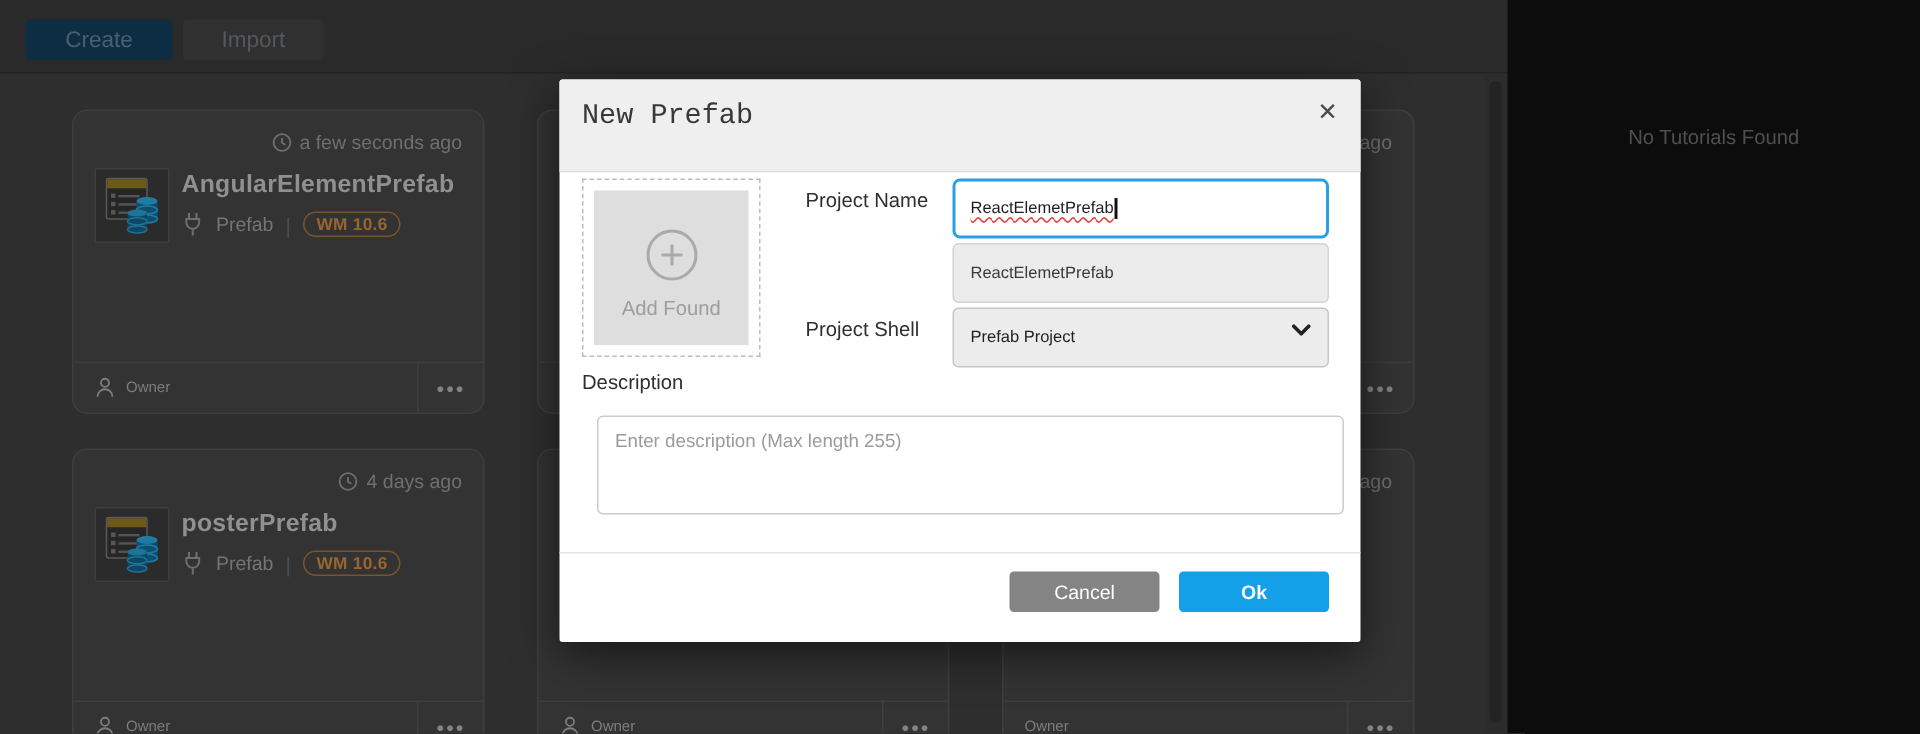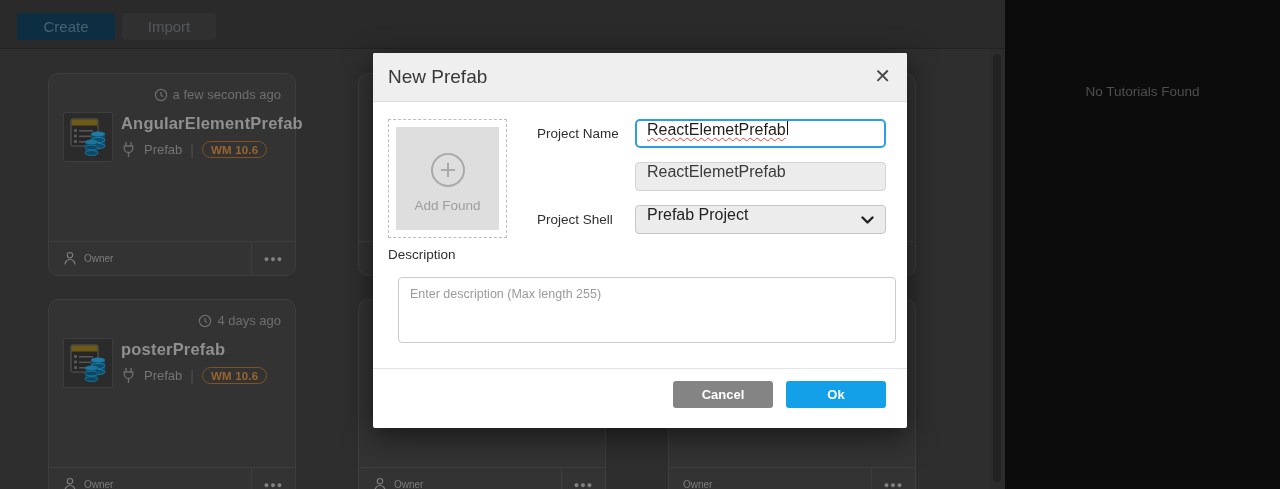--- a/index.html
+++ b/index.html
@@ -5,68 +5,68 @@
   * { margin:0; padding:0; box-sizing:border-box; }
   html,body { width:1280px; height:489px; overflow:hidden; }
   body { position:relative; background:#2e2e2e; font-family:"Liberation Sans", sans-serif; }
 
   
   .topbar { position:absolute; left:0; top:0; width:1005px; height:49px; background:#2a2a2a; border-bottom:1px solid #232323; z-index:1; }
   .btn-create { position:absolute; left:17px; top:13px; width:98px; height:27px; background:#0d2d42; border:none; border-radius:3px; color:#47626f; font-size:15px; font-family:inherit; cursor:pointer; }
   .btn-import { position:absolute; left:122px; top:13px; width:94px; height:27px; background:#303031; border:none; border-radius:3px; color:#55585b; font-size:15px; font-family:inherit; cursor:pointer; }
 
   
-  .card { position:absolute; width:248px; height:203px; background:#333333; border:1px solid #3e3e3e; border-radius:10px; z-index:1; }
+  .card { position:absolute; width:275px; height:203px; background:#333333; border:1px solid #3e3e3e; border-radius:10px; z-index:1; }
   .card-time { position:absolute; top:13px; right:14px; display:flex; align-items:center; gap:5px; color:#6f6f6f; font-size:13px; }
   .card-icon-tile { position:absolute; left:14px; top:38px; width:50px; height:50px; background:#2b2b2b; border:1px solid #3e3e3e; border-radius:2px; }
   .card-title { position:absolute; left:72px; top:40px; font-size:16.5px; font-weight:bold; color:#909090; letter-spacing:.2px; }
   .card-meta { position:absolute; left:72px; top:67px; display:flex; align-items:center; gap:8px; color:#757575; font-size:13px; }
   .meta-divider { color:#4e4e4e; font-size:14px; }
   .wm-badge:not(:empty) { font-size:11.5px; font-weight:bold; color:#99652f; border:1px solid #7c5426; padding:2px 8px 1px 8px; border-radius:10px; letter-spacing:.2px; }
   .card-footer { position:absolute; left:0; right:0; bottom:0; height:34px; border-top:1px solid #3e3e3e; display:flex; }
   .owner-cell { flex:1; display:flex; align-items:center; gap:7px; padding-left:14px; color:#7d7d7d; font-size:10px; }
   .dots-cell { width:44px; border-left:1px solid #3e3e3e; display:flex; align-items:center; justify-content:center; color:#828282; font-size:13px; font-weight:bold; letter-spacing:1px; cursor:pointer; }
 
   
   .scroll-track { position:absolute; left:990px; top:49px; width:15px; height:440px; background:#2c2c2c; z-index:1; }
   .scroll-thumb { position:absolute; left:3px; top:5px; width:8px; height:428px; background:#232323; border-radius:4px; }
   .tutorials { position:absolute; left:1005px; top:0; width:275px; height:489px; background:#0c0c0c; z-index:1; }
   .tutorials-empty { position:absolute; top:84px; left:0; right:0; text-align:center; color:#4f4f4f; font-size:13.5px; }
 
   
   .modal { position:absolute; left:373px; top:53px; width:534px; height:375px; background:#ffffff; border-radius:2px; box-shadow:0 8px 30px rgba(0,0,0,.55); z-index:10; }
-  .modal-header { position:absolute; left:0; top:0; right:0; height:49px; background:#efefef; border-bottom:1px solid #dcdcdc; border-radius:2px 2px 0 0; }
+  .modal-header { position:absolute; left:0; top:0; right:0; height:62px; background:#efefef; border-bottom:1px solid #dcdcdc; border-radius:2px 2px 0 0;font-family:Liberation Mono, monospace; }
   .modal-title { position:absolute; left:15px; top:13px; font-size:19px; color:#383838; }
   .modal-close { position:absolute; right:16px; top:11px; font-size:20px; color:#4a4a4a; cursor:pointer; line-height:1.2; }
 
   .add-icon-box { position:absolute; left:15px; top:66px; width:119px; height:119px; border:1px dashed #bdbdbd; padding:7px; cursor:pointer; }
   .add-icon-inner { width:100%; height:100%; background:#dedede; display:flex; flex-direction:column; align-items:center; padding-top:26px; }
   .plus-circle { width:34px; height:34px; border:2px solid #aaaaaa; border-radius:50%; position:relative; }
   .plus-circle::before, .plus-circle::after { content:""; position:absolute; background:#aaaaaa; }
   .plus-circle::before { left:8px; top:14px; width:14px; height:2px; }
   .plus-circle::after { left:14px; top:8px; width:2px; height:14px; }
   .add-icon-label { margin-top:11px; color:#9e9e9e; font-size:13.5px; }
 
   .field-label { position:absolute; left:164px; width:95px; display:flex; align-items:center; font-size:13.5px; color:#303030; }
   .lbl-1 { top:66px; height:29px; } .lbl-2 { top:109px; height:29px; } .lbl-3 { top:152px; height:29px; }
 
-  .field { position:absolute; left:262px; width:251px; height:29px; display:flex; align-items:flex-start; font-size:16px; border-radius:4px; }
+  .field { position:absolute; left:262px; width:251px; height:40px; display:flex; align-items:center; font-size:11px; border-radius:4px; }
   .field-project-name { top:66px; background:#fff; border:2px solid #2b9fe6; border-radius:5px; padding:0 10px; color:#1f1f1f; cursor:text; }
   .squiggle { text-decoration:underline; text-decoration-style:wavy; text-decoration-color:#e5423a; text-decoration-thickness:1px; text-underline-offset:2px; }
   .caret { display:inline-block; width:1.5px; height:14px; background:#111; margin-left:1px; vertical-align:middle; }
   .field-repo-name { top:109px; background:#ececec; border:1px solid #d3d3d3; padding:0 11px; color:#3a3a3a; }
   .field-project-shell { top:152px; background:#ececec; border:1px solid #c6c6c6; padding:0 11px; color:#222; cursor:pointer; }
   .shell-chevron { position:absolute; right:11px; top:10px; }
 
   .desc-label { position:absolute; left:15px; top:194px; font-size:13.5px; color:#2f2f2f; }
   .desc-textarea { position:absolute; left:15px; top:224px; width:498px; height:66px; border:1px solid #cccccc; border-radius:4px; resize:none; padding:9px 11px; font-family:inherit; font-size:12.5px; color:#333; outline:none;margin-left:10px; }
   .desc-textarea::placeholder { color:#9b9b9b; }
 
   .modal-footer-line { position:absolute; left:0; right:0; top:315px; border-top:1px solid #e3e3e3; }
-  .btn-cancel { position:absolute; left:300px; top:328px; width:100px; height:27px; background:#848484; border:none; border-radius:3px; color:#fff; font-size:13px; font-weight:bold; font-family:inherit; cursor:pointer; }
+  .btn-cancel { position:absolute; left:300px; top:328px; width:100px; height:27px; background:#848484; border:none; border-radius:3px; color:#fff; font-size:13px; font-weight:normal; font-family:inherit; cursor:pointer; }
   .btn-ok { position:absolute; left:413px; top:328px; width:100px; height:27px; background:#14a0e8; border:none; border-radius:3px; color:#fff; font-size:13px; font-weight:bold; font-family:inherit; cursor:pointer; }
 
   svg { display:block; }
 </style>
 </head>
 <body>
 
 <div class="topbar">
   <button class="btn-create">Create</button>
   <button class="btn-import">Import</button>

